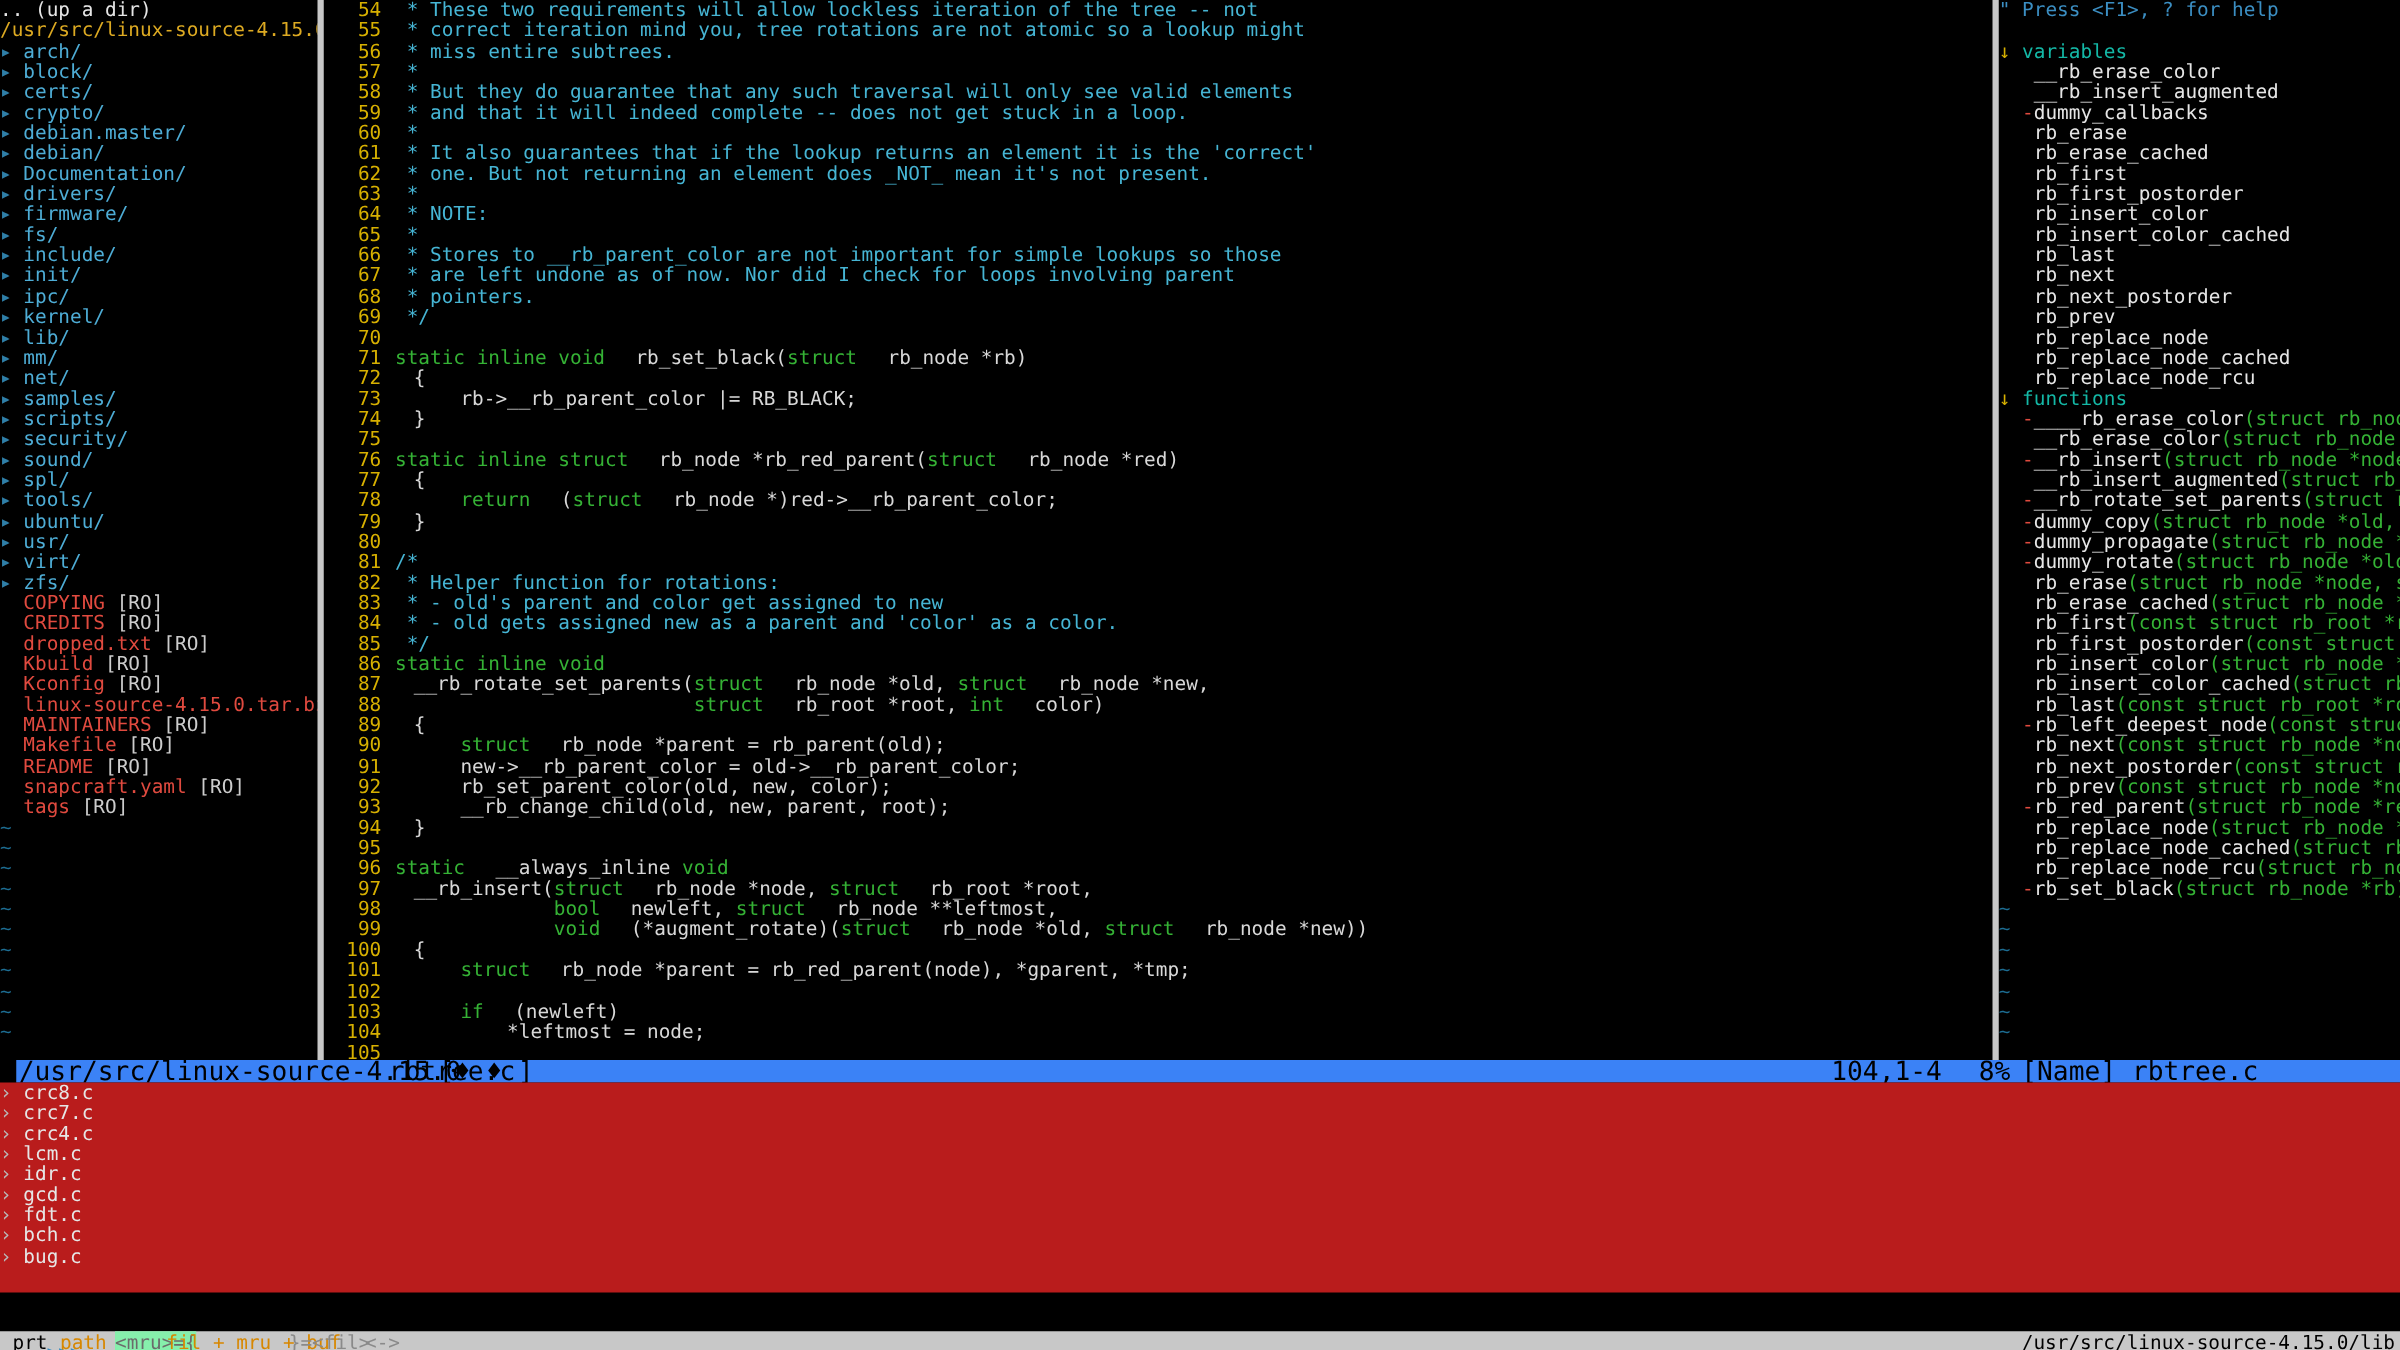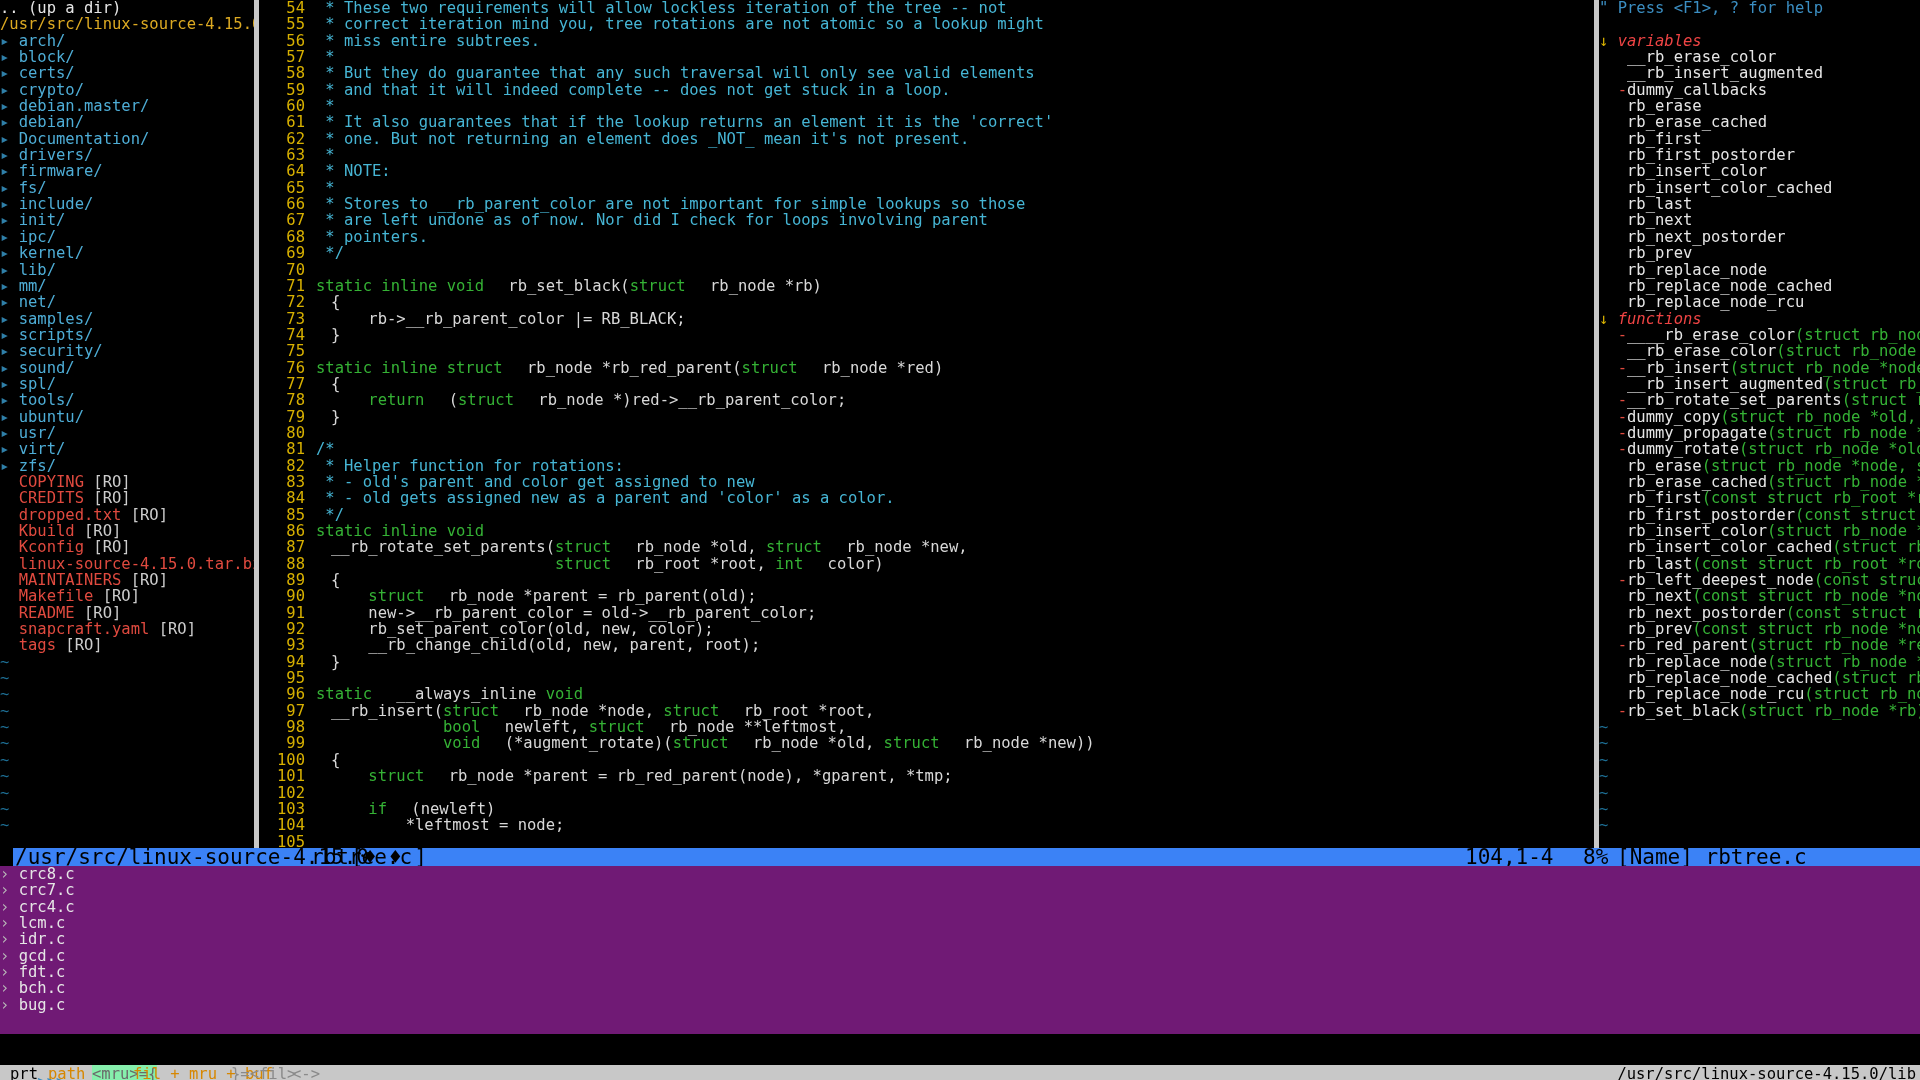--- a/index.html
+++ b/index.html
@@ -21,21 +21,21 @@
   .c-dir      { color: #4eadd6; }
   .c-dirpath  { color: #ddaa22; }
   .c-file     { color: #e04a3f; }
   .c-ro       { color: #cccccc; }
   .c-arrow    { color: #2f7fa8; }
   .c-tilde    { color: #1d6e94; }
   .c-comment  { color: #46b5d4; }
   .c-keyword  { color: #35b235; }
   .c-ident    { color: #d8d8d8; padding-left: 15px; }
   .c-blue     { color: #3b8ec2; }
-  .c-cyan     { color: #ef4444; font-style: italic; }
+  .c-cyan     { color: #14b8a6; }
   .c-white    { color: #e6e6e6; }
   .c-red      { color: #e04a3f; }
   .c-yellow   { color: #d7b000; }
 
   
   .pane { position: absolute; white-space: pre; }
 
   #explorer {
     left: 0; top: 0; width: 254px; height: 848px;
     overflow: hidden;
@@ -68,21 +68,21 @@
   #statusline {
     position: absolute; left: 13px; top: 848px; width: 1920px; height: 18px;
     background: #3b82f6; color: #000000; white-space: pre;
     font-size: 21px; line-height: 18px;
   }
   .sl-seg { position: absolute; top: 0; white-space: pre; }
 
   
   #ctrlp {
     position: absolute; left: 0; top: 866px; width: 1920px; height: 168px;
-    overflow: hidden; background: #701a75;
+    overflow: hidden; background: #b91c1c;
   }
   .cp-row { height: 16.35px; white-space: pre; }
   .cp-mark { color: #b9b9b9; }
   .cp-name { color: #e6e6e6; }
 
   
   #cpstatus {
     position: absolute; left: 0; top: 1065px; width: 1920px; height: 18px;
     background: #c8c8c8; color: #000; white-space: pre;
     font-size: 15.5px; line-height: 18px;

